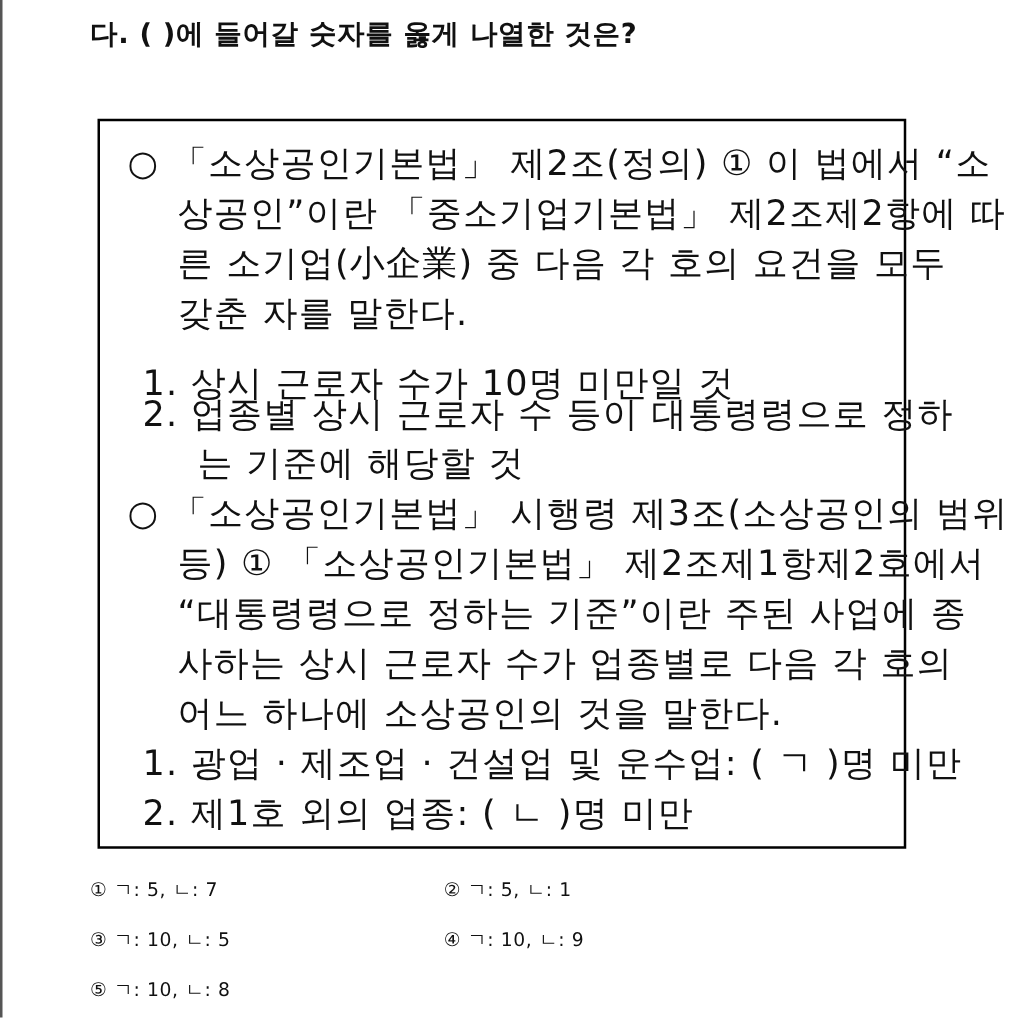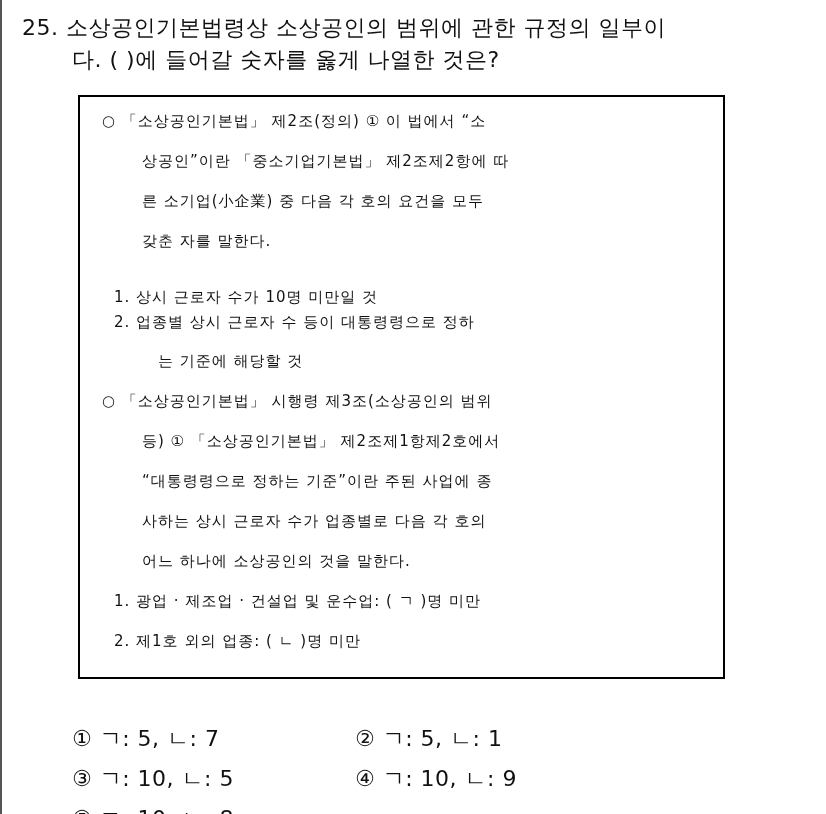--- a/index.html
+++ b/index.html
@@ -1,31 +1,30 @@
 <!DOCTYPE html>
 <html><head>
 <meta charset="utf-8">
 <style>
   html, body { margin:0; padding:0; background:#fff; }
   body { width:826px; height:814px; position:relative; overflow:hidden; color:#111;
          font-family:"DejaVu Sans", sans-serif; }
   .leftrule { position:absolute; left:0; top:0; width:2px; height:814px; background:#555; }
   .q { position:absolute; left:22px; top:12px; font-size:22px; line-height:32px; letter-spacing:0.5px; }
-  .q .l2 { padding-left:50px; }
+  .q .l2 { padding-left:50px;font-weight:bold; }
   .box { position:absolute; left:78px; top:95px; width:647px; height:584px; border:2px solid #000; box-sizing:border-box; }
-  .ln { position:absolute; font-size:15px; white-space:nowrap; letter-spacing:1px; }
-  .opt { position:absolute; font-size:22px; white-space:nowrap; letter-spacing:0.5px;margin-top:21px; }
+  .ln { position:absolute; font-size:28px; white-space:nowrap; letter-spacing:1px; }
+  .opt { position:absolute; font-size:15px; white-space:nowrap; letter-spacing:0.5px; }
 </style>
 </head>
 <body>
 
 <div class="leftrule"></div>
 
 <div class="q">
-  <div><span>25.</span> <span>소상공인기본법령상 소상공인의 범위에 관한 규정의 일부이</span></div>
   <div class="l2">다. ( )에 들어갈 숫자를 옳게 나열한 것은?</div>
 </div>
 
 <div class="box"></div>
 
 <div class="ln" style="left:102px;top:112px">○ 「소상공인기본법」 제2조(정의) ① 이 법에서 “소</div>
 <div class="ln" style="left:142px;top:152px">상공인”이란 「중소기업기본법」 제2조제2항에 따</div>
 <div class="ln" style="left:142px;top:192px">른 소기업(小企業) 중 다음 각 호의 요건을 모두</div>
 <div class="ln" style="left:142px;top:232px">갖춘 자를 말한다.</div>
 <div class="ln" style="left:114px;top:288px">1. 상시 근로자 수가 10명 미만일 것</div>

